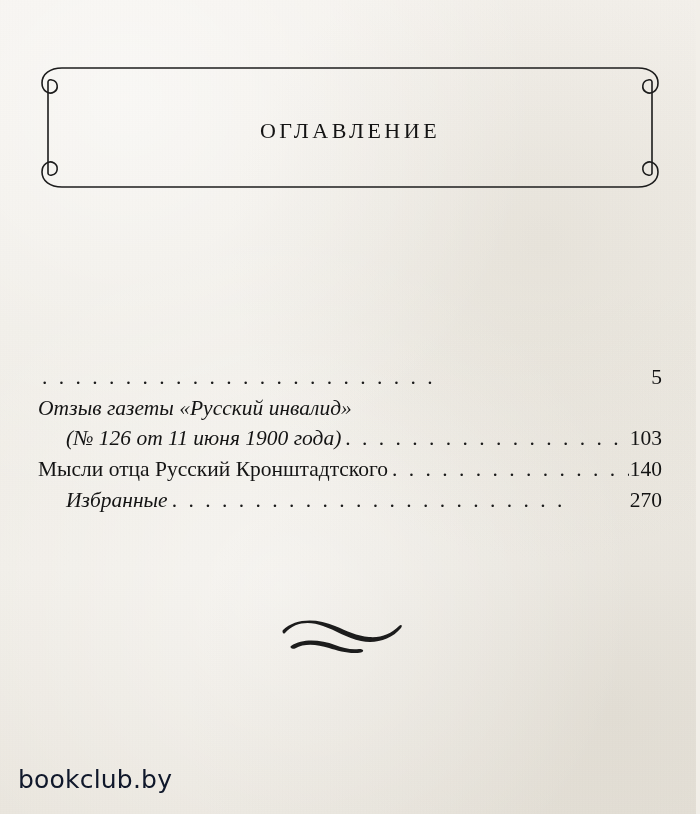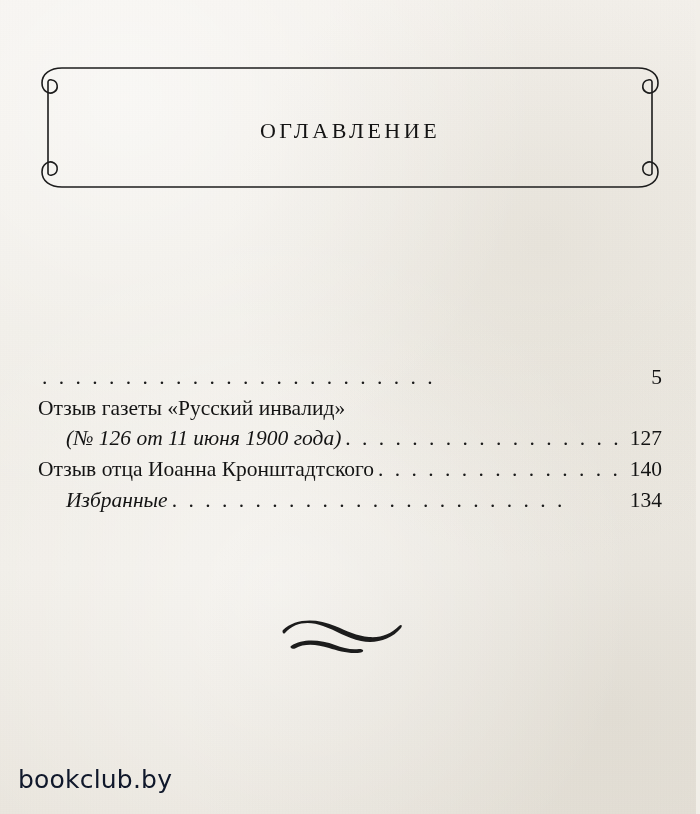--- a/index.html
+++ b/index.html
@@ -107,20 +107,21 @@
     margin: 0 1px 0 4px;
     font-size: 21.5px;
   }
   .toc-row .page-no {
     flex: 0 0 auto;
     text-align: right;
     font-size: 21.5px;
   }
   .toc-row.no-leader .label {
     flex: 0 0 auto;
+    font-style: italic;
   }
   .italic {
     font-style: italic;
     margin-left: 28px;
   }
   .toc-row.continuation {
     margin-top: -1px;
   }
 
   
@@ -180,33 +181,33 @@
       <span class="page-no">5</span>
     </div>
 
     <div class="toc-row no-leader">
       <span class="label">Отзыв газеты «Русский инвалид»</span>
     </div>
 
     <div class="toc-row continuation">
       <span class="label italic">(№ 126 от 11 июня 1900 года)</span>
       <span class="leader">. . . . . . . . . . . . . . . . . . . . . . . .</span>
-      <span class="page-no">127</span>
+      <span class="page-no">103</span>
     </div>
 
     <div class="toc-row">
-      <span class="label">Отзыв отца Иоанна Кронштадтского</span>
+      <span class="label">Мысли отца Русский Кронштадтского</span>
       <span class="leader">. . . . . . . . . . . . . . . . . . . . . . . .</span>
       <span class="page-no">140</span>
     </div>
 
     <div class="toc-row">
       <span class="label italic">Избранные</span>
       <span class="leader">. . . . . . . . . . . . . . . . . . . . . . . .</span>
-      <span class="page-no">134</span>
+      <span class="page-no">270</span>
     </div>
 
   </div>
 
   <div class="flourish">
     <svg viewBox="0 0 150 50" xmlns="http://www.w3.org/2000/svg" aria-hidden="true">
       <g fill="#1c1c1c">
         <path d="M6 18 C18 6 40 6 58 14 C70 19 80 24 92 25 C104 26 114 22 122 14 C124 12 126 13 124 16 C114 28 98 32 84 29 C70 26 58 18 46 14 C32 9 18 10 8 21 C6.5 22.8 4.6 19.6 6 18 Z"></path>
         <path d="M14 34 C26 26 44 28 58 33 C66 36 74 38 82 37 C86 36.6 88 39.4 84 40.4 C74 42.6 62 39 52 36 C40 32.4 28 31 18 36.4 C15.8 37.6 12 35.4 14 34 Z"></path>
       </g>

